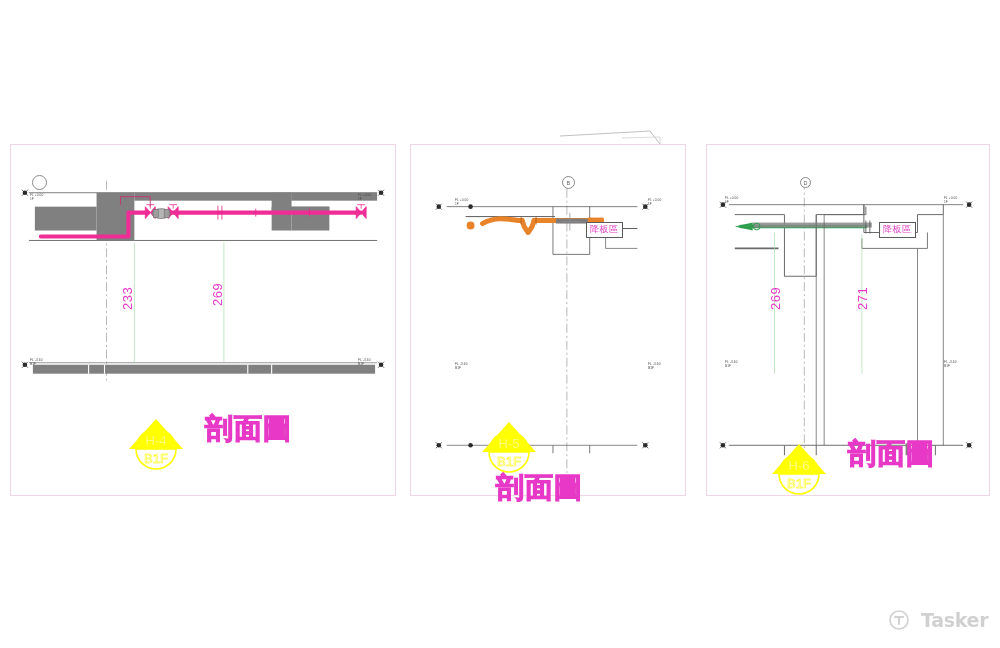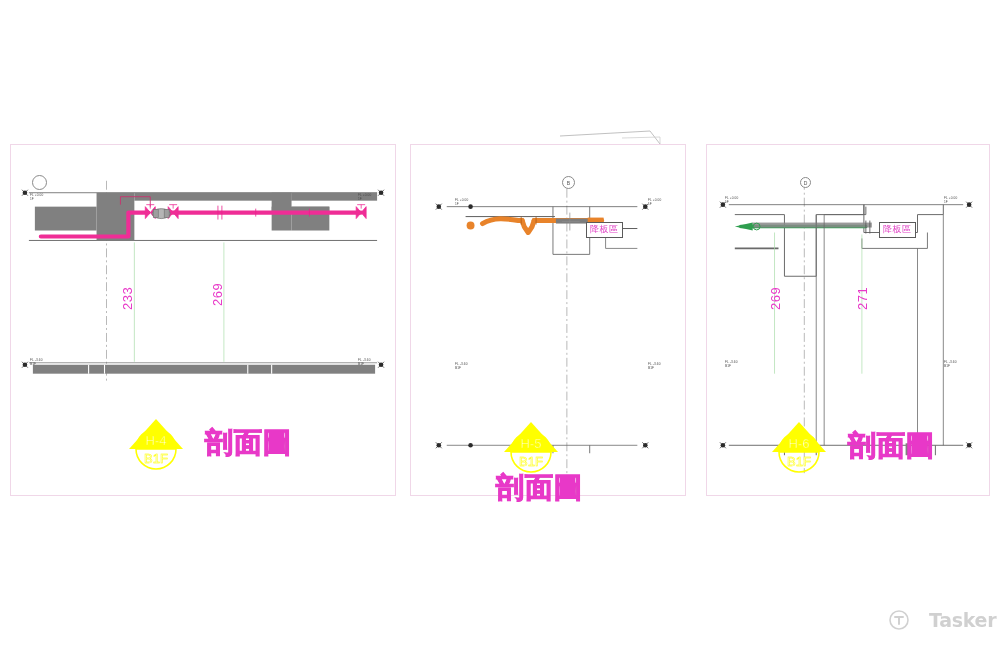--- a/index.html
+++ b/index.html
@@ -20,24 +20,24 @@
     border:1px solid #f0d7e8;
     box-sizing:border-box;
   }
   #panel-1{left:10px;  top:144px; width:386px; height:352px;}
   #panel-2{left:410px; top:144px; width:276px; height:352px;}
   #panel-3{left:706px; top:144px; width:284px; height:352px;}
 
   .svg-layer{position:absolute;left:0;top:0;width:100%;height:100%;display:block;}
 
   
-  .title-block{position:absolute;display:flex;align-items:center;}
+  .title-block{position:absolute;display:flex;}
   #title-1{left:125px; top:415px;}
   #title-2{left:478px; top:418px;flex-direction:column;}
-  #title-3{left:768px; top:418px;}
+  #title-3{left:768px; top:440px;}
 
   .sec-marker{position:relative;width:62px;height:56px;flex:0 0 auto;}
   .sec-marker svg{position:absolute;left:0;top:0;}
   .sec-label{
     margin-left:18px;
     font-size:28px;
     line-height:1;
     letter-spacing:1px;
     color:#4d7c0f;
     -webkit-text-stroke:1.2px #e838c8;
@@ -102,21 +102,21 @@
     font-size:3.2px;
     line-height:1.25;
     font-family:"Liberation Sans","DejaVu Sans",sans-serif;
     white-space:nowrap;
     letter-spacing:0.1px;
   }
 
   
   #watermark{
     position:absolute;left:889px;top:609px;
-    display:flex;align-items:center;gap:20px;
+    display:flex;align-items:center;gap:12px;
     opacity:.72;
   }
   #watermark .wm-text{
     font-size:19px;color:#bfbfbf;letter-spacing:-.3px;
     font-family:"DejaVu Sans","Liberation Sans",sans-serif;
     font-weight:700;
   }
 </style>
 </head>
 <body>

